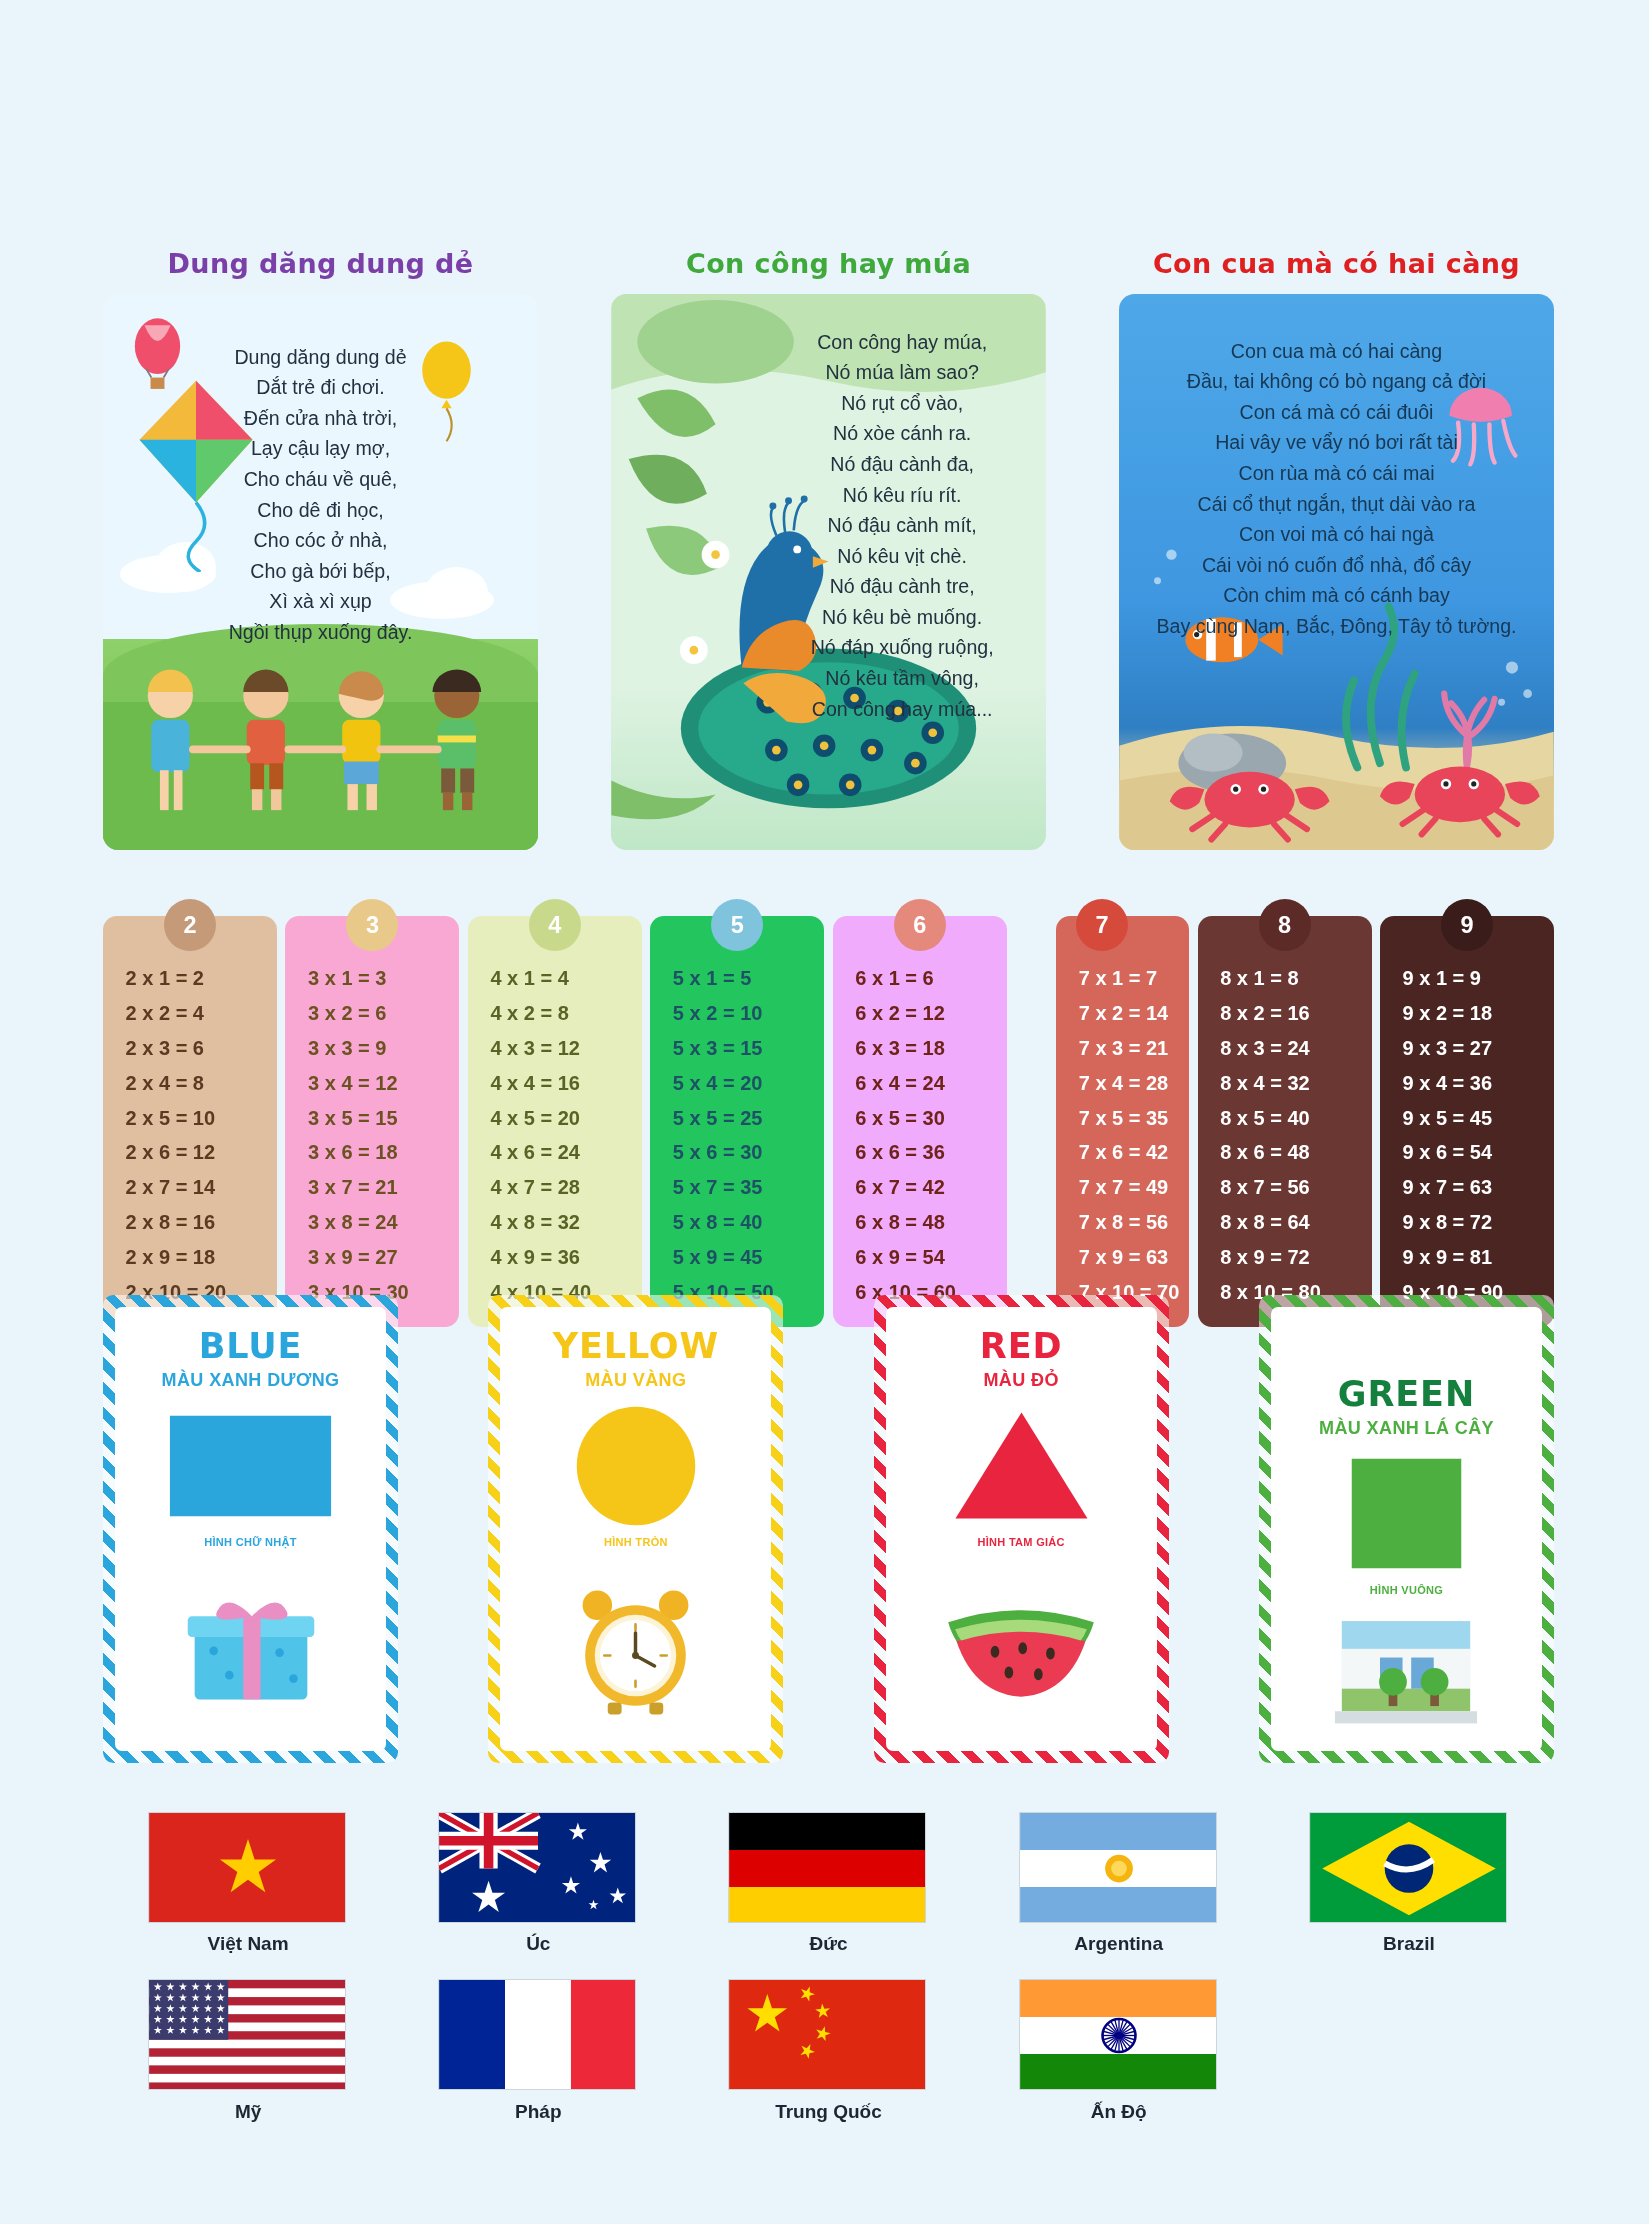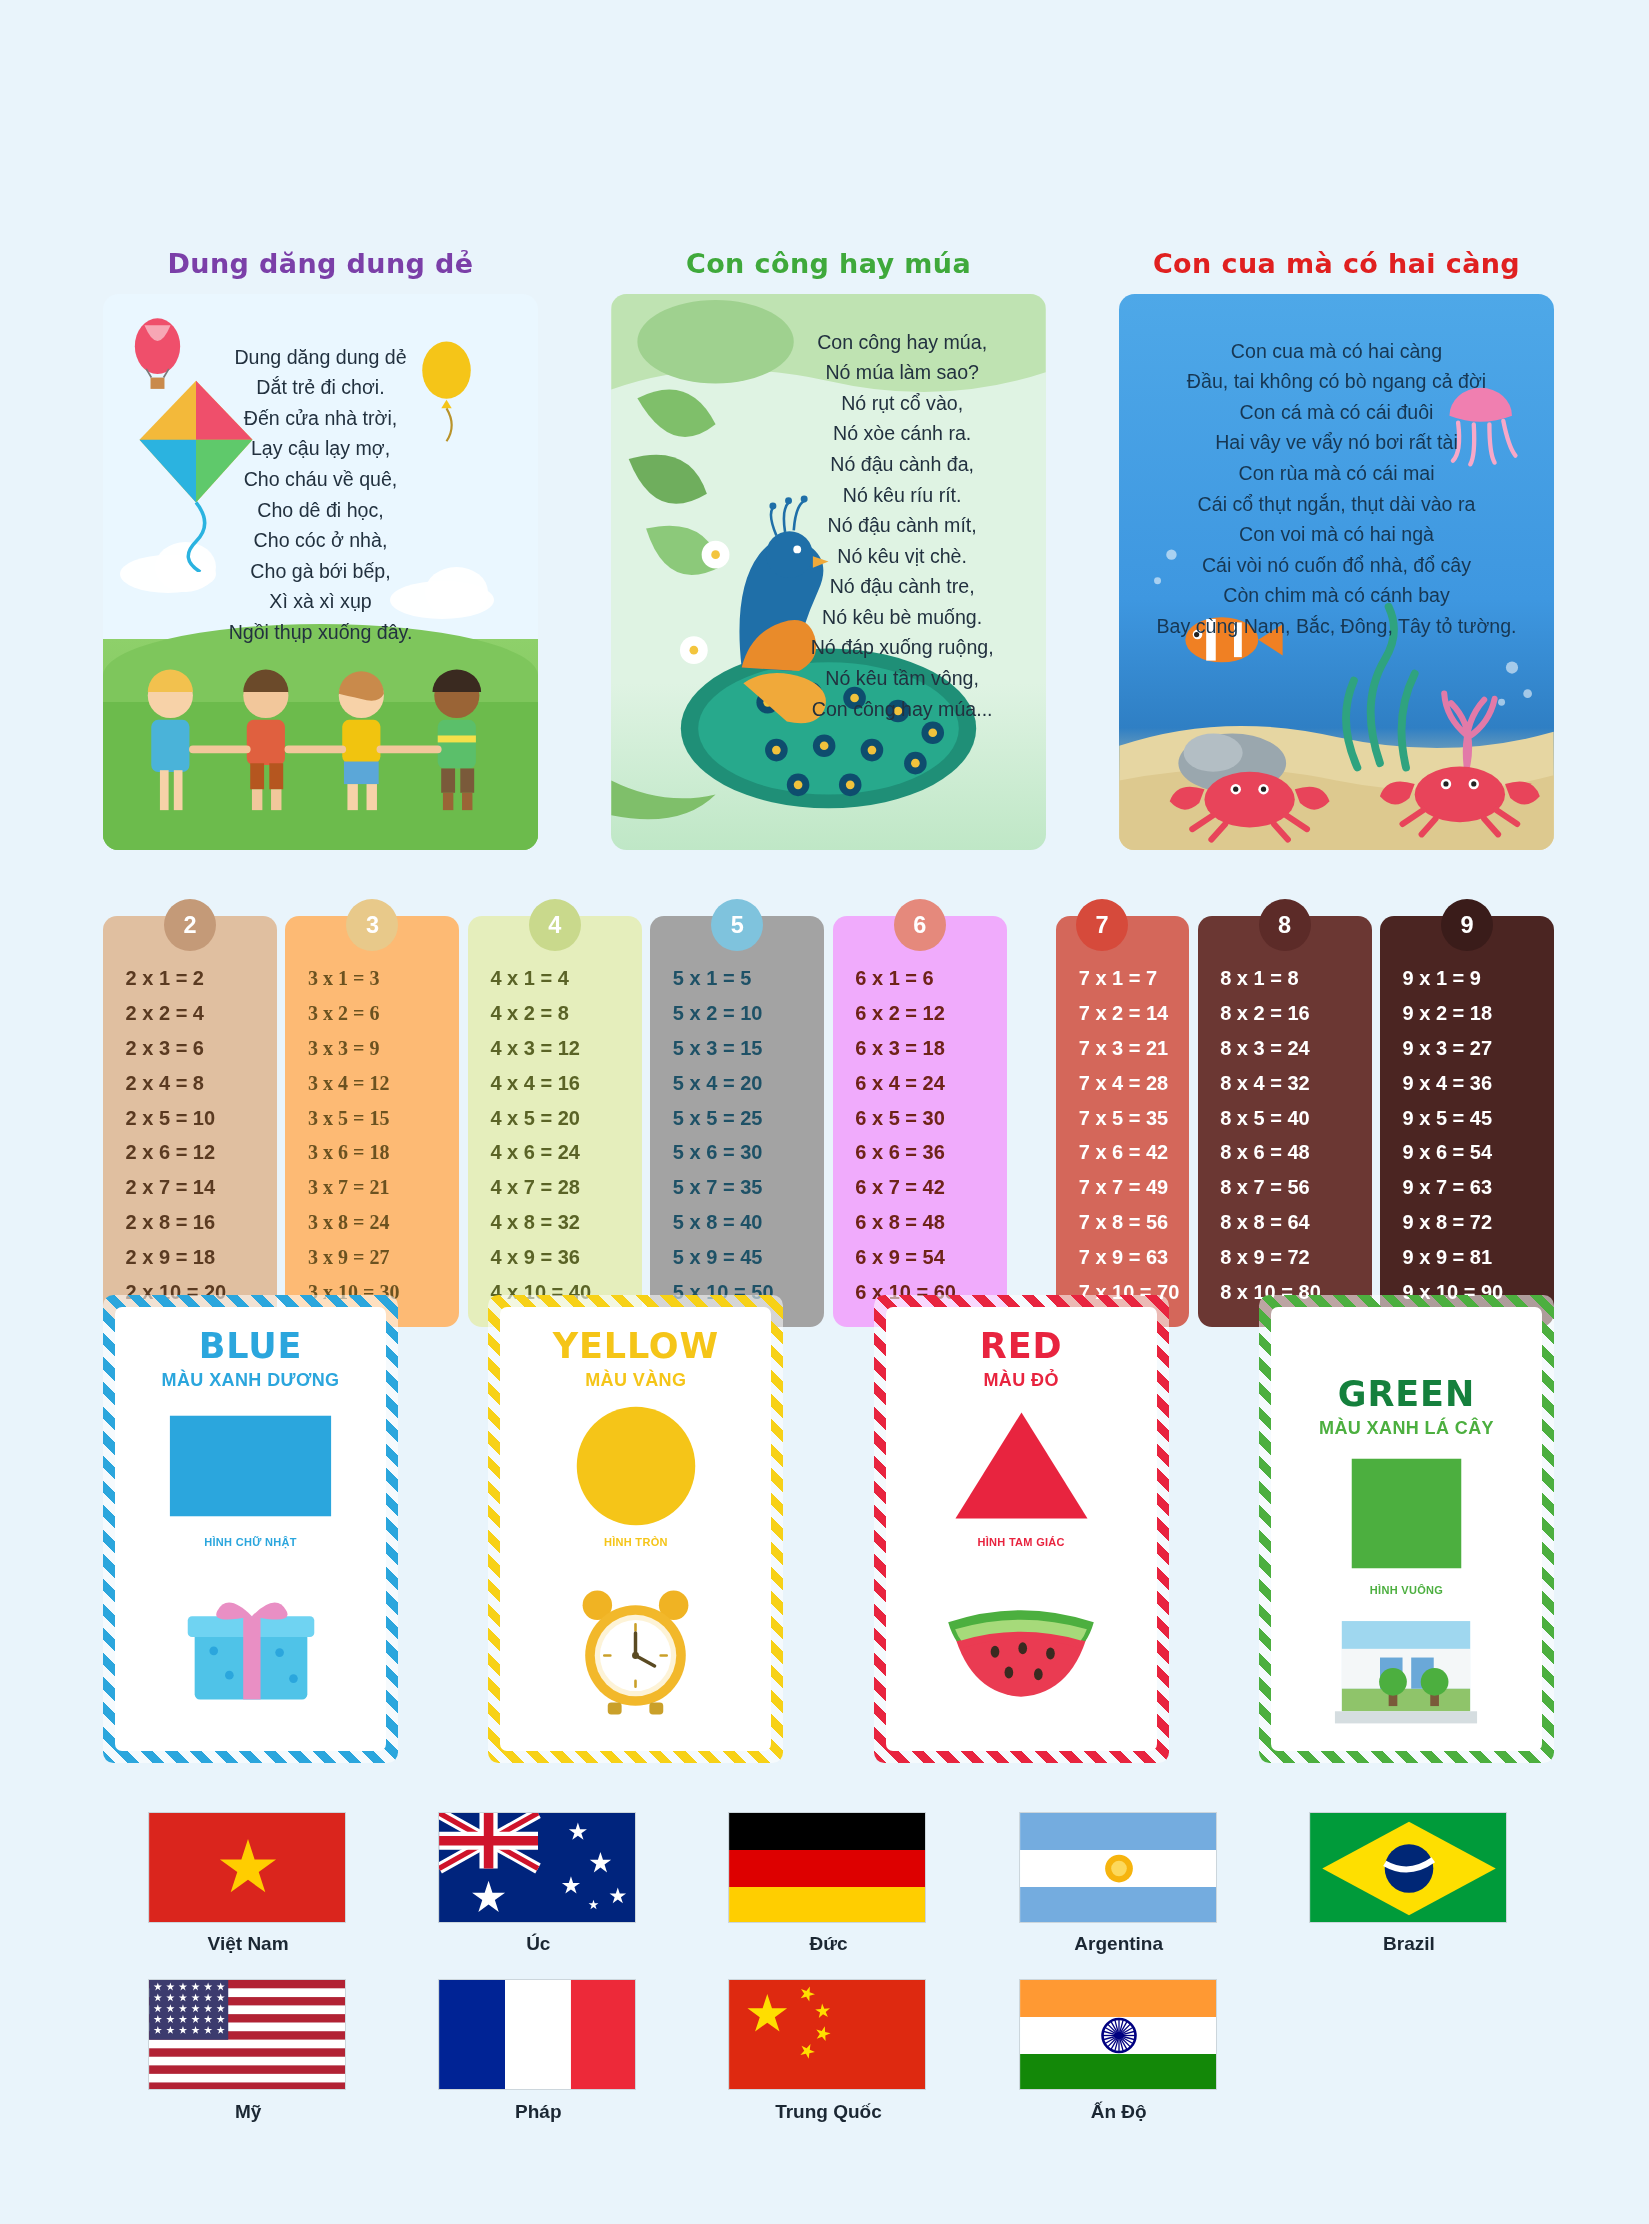--- a/index.html
+++ b/index.html
@@ -406,21 +406,21 @@
           <div>2 x 5 = 10</div>
           <div>2 x 6 = 12</div>
           <div>2 x 7 = 14</div>
           <div>2 x 8 = 16</div>
           <div>2 x 9 = 18</div>
           <div>2 x 10 = 20</div>
         </div>
       </div>
       <div class="tbl">
         <div class="tbl-head" style="background: rgb(232, 201, 138);">3</div>
-        <div class="tbl-body" style="background: #fdba74; color: rgb(107, 82, 32); font-family: Liberation Serif, serif;">
+        <div class="tbl-body" style="background: #f9a8d4; color: rgb(107, 82, 32);">
           <div>3 x 1 = 3</div>
           <div>3 x 2 = 6</div>
           <div>3 x 3 = 9</div>
           <div>3 x 4 = 12</div>
           <div>3 x 5 = 15</div>
           <div>3 x 6 = 18</div>
           <div>3 x 7 = 21</div>
           <div>3 x 8 = 24</div>
           <div>3 x 9 = 27</div>
           <div>3 x 10 = 30</div>
@@ -436,21 +436,21 @@
           <div>4 x 5 = 20</div>
           <div>4 x 6 = 24</div>
           <div>4 x 7 = 28</div>
           <div>4 x 8 = 32</div>
           <div>4 x 9 = 36</div>
           <div>4 x 10 = 40</div>
         </div>
       </div>
       <div class="tbl">
         <div class="tbl-head" style="background: rgb(127, 195, 221);">5</div>
-        <div class="tbl-body" style="background: #a3a3a3; color: rgb(30, 81, 102);">
+        <div class="tbl-body" style="background: #22c55e; color: rgb(30, 81, 102);">
           <div>5 x 1 = 5</div>
           <div>5 x 2 = 10</div>
           <div>5 x 3 = 15</div>
           <div>5 x 4 = 20</div>
           <div>5 x 5 = 25</div>
           <div>5 x 6 = 30</div>
           <div>5 x 7 = 35</div>
           <div>5 x 8 = 40</div>
           <div>5 x 9 = 45</div>
           <div>5 x 10 = 50</div>

